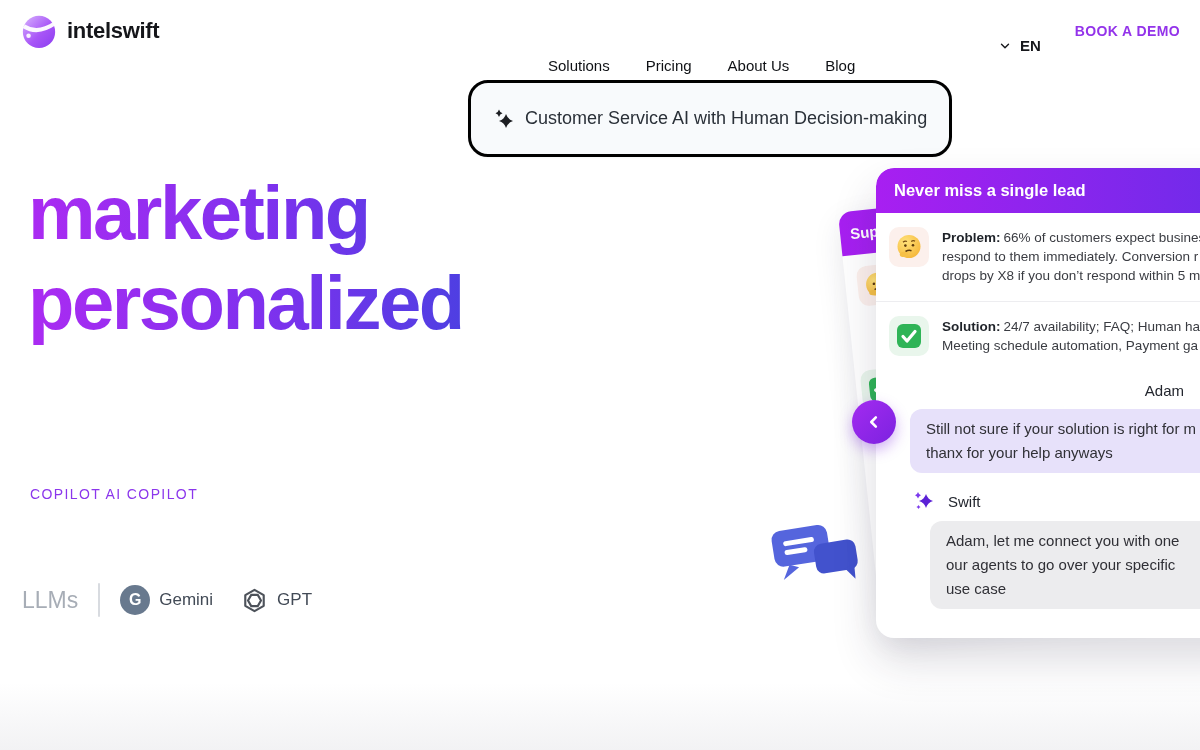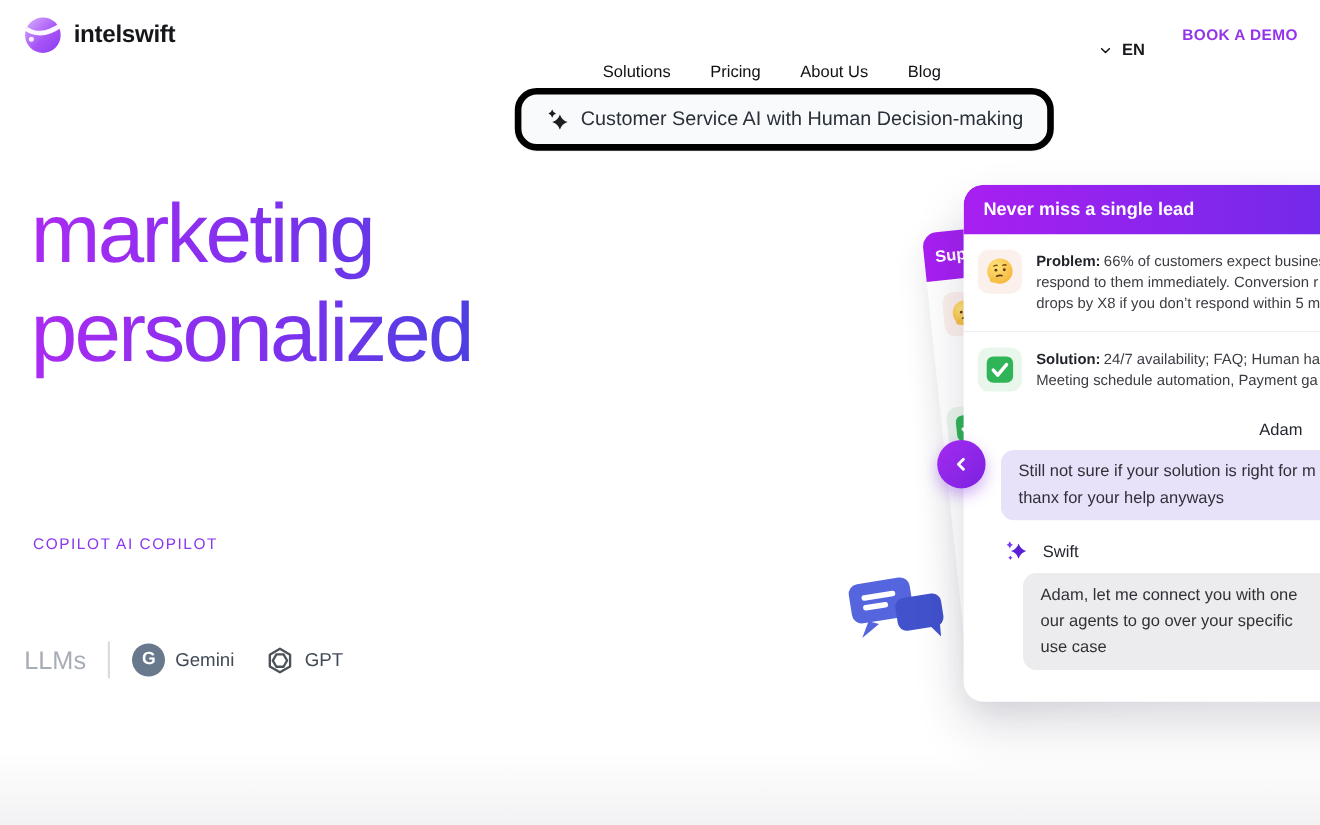--- a/index.html
+++ b/index.html
@@ -14,28 +14,28 @@
   .logo{position:absolute;left:20px;top:12px;display:flex;align-items:center;gap:9px;cursor:pointer;}
   .logo-text{font-size:22px;font-weight:700;letter-spacing:-0.3px;color:#15161a;}
   .nav-links{position:absolute;left:548px;top:0;height:62px;display:flex;align-items:flex-end;gap:36px;margin-top:12px;}
   .nav-link{font-size:15px;color:#0f1115;cursor:pointer;}
   .nav-right{position:absolute;right:20px;top:0;height:62px;display:flex;align-items:center;gap:34px;}
   .lang{display:flex;align-items:center;gap:8px;font-size:15px;font-weight:600;cursor:pointer;margin-top:29px;}
   .cta-link{font-size:14px;font-weight:600;letter-spacing:0.4px;color:#9333ea;cursor:pointer;}
   
   .pill{
     position:absolute;left:468px;top:80px;height:39px;display:flex;align-items:center;gap:10px;
-    padding:3px 22px;border-radius:20px;background:#f8fafc;border:6px solid #000000;
+    padding:16px 22px;border-radius:20px;background:#f8fafc;border:3px solid #000000;
     box-shadow:0 1px 2px rgba(0,0,0,.04);font-size:18px;color:#2a3038;
   }
   
   .hero{position:absolute;left:28px;top:168px;}
   .hero-line1{font-size:72px;font-weight:600;letter-spacing:-3px;line-height:86px;color:#17181c;}
   .hero-grad{
-    font-size:76px;font-weight:400;letter-spacing:-2.5px;line-height:90px;
+    font-size:76px;font-weight:700;letter-spacing:-2.5px;line-height:90px;
     background:linear-gradient(90deg,#ab2bf2 0%,#7e31ee 55%,#4e3fe2 100%);
     -webkit-background-clip:text;background-clip:text;
     -webkit-text-fill-color:transparent;color:transparent;
   }
   .discover{position:absolute;left:30px;top:486px;font-size:14px;font-weight:500;letter-spacing:1.4px;color:#8b36ec;cursor:pointer;}
   
   .llm-bar{position:absolute;left:22px;top:583px;display:flex;align-items:center;gap:20px;}
   .llm-label{font-size:23px;font-weight:500;color:#a7adb6;text-align:right;}
   .llm-divider{width:2px;height:34px;background:#d8dbe0;border-radius:1px;}
   .llm-item{display:flex;align-items:center;gap:9px;}

